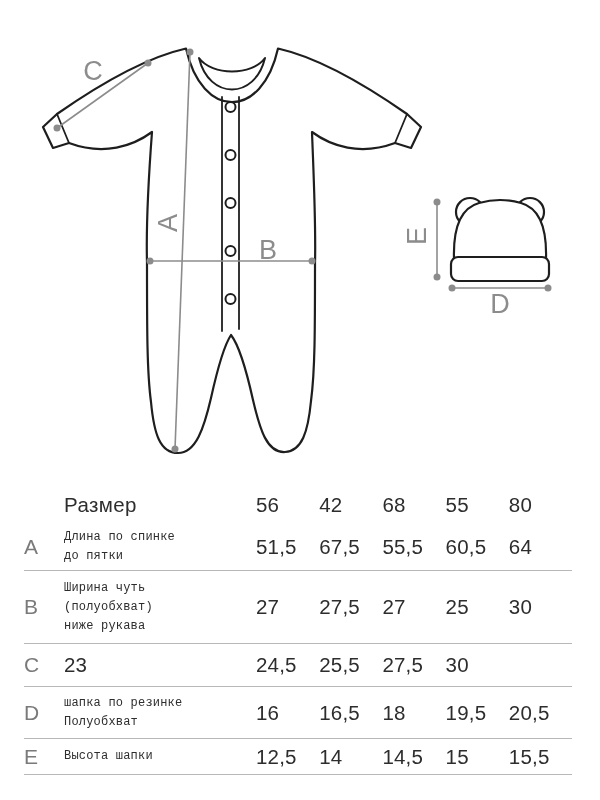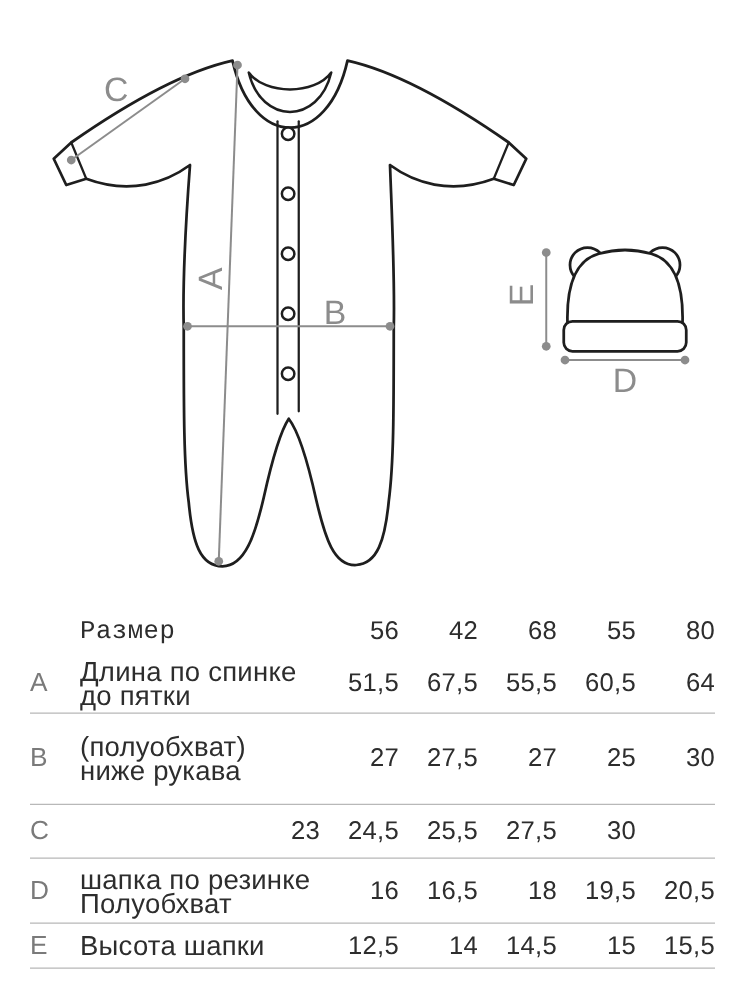--- a/index.html
+++ b/index.html
@@ -42,25 +42,25 @@
   .r-a{min-height:47px;}
   .r-b{min-height:73px;}
   .r-c{min-height:43px;}
   .r-d{min-height:52px;}
   .r-e{min-height:36px;}
   .cell-letter{
     color:var(--row-letter);
     font-size:21px;letter-spacing:.3px;
   }
   .cell-desc{
-    font-size:22px;line-height:19px;letter-spacing:.2px;
-  }
-  .cell-head-label{font-size:20.5px;letter-spacing:.4px;font-family:Liberation Mono, monospace;}
+    font-size:12px;line-height:19px;letter-spacing:.2px;font-family:Liberation Mono, monospace;
+  }
+  .cell-head-label{font-size:20.5px;letter-spacing:.4px;}
   .cell-size,.cell-value{
-    text-align:right;font-size:20.5px;letter-spacing:.2px;
+    text-align:left;font-size:20.5px;letter-spacing:.2px;
   }
 </style>
 </head>
 <body>
 
 <div class="page">
 
   <div class="diagram-wrap">
     <svg width="600" height="480" viewBox="0 0 600 480">
 
@@ -165,20 +165,21 @@
       <div class="cell-value">51,5</div>
       <div class="cell-value">67,5</div>
       <div class="cell-value">55,5</div>
       <div class="cell-value">60,5</div>
       <div class="cell-value">64</div>
     </div>
 
     <div class="trow bordered r-b">
       <div class="cell-letter">B</div>
       <div class="cell-desc">
+        <div>Ширина чуть</div>
         <div>(полуобхват)</div>
         <div>ниже рукава</div>
       </div>
       <div class="cell-value">27</div>
       <div class="cell-value">27,5</div>
       <div class="cell-value">27</div>
       <div class="cell-value">25</div>
       <div class="cell-value">30</div>
     </div>
 

